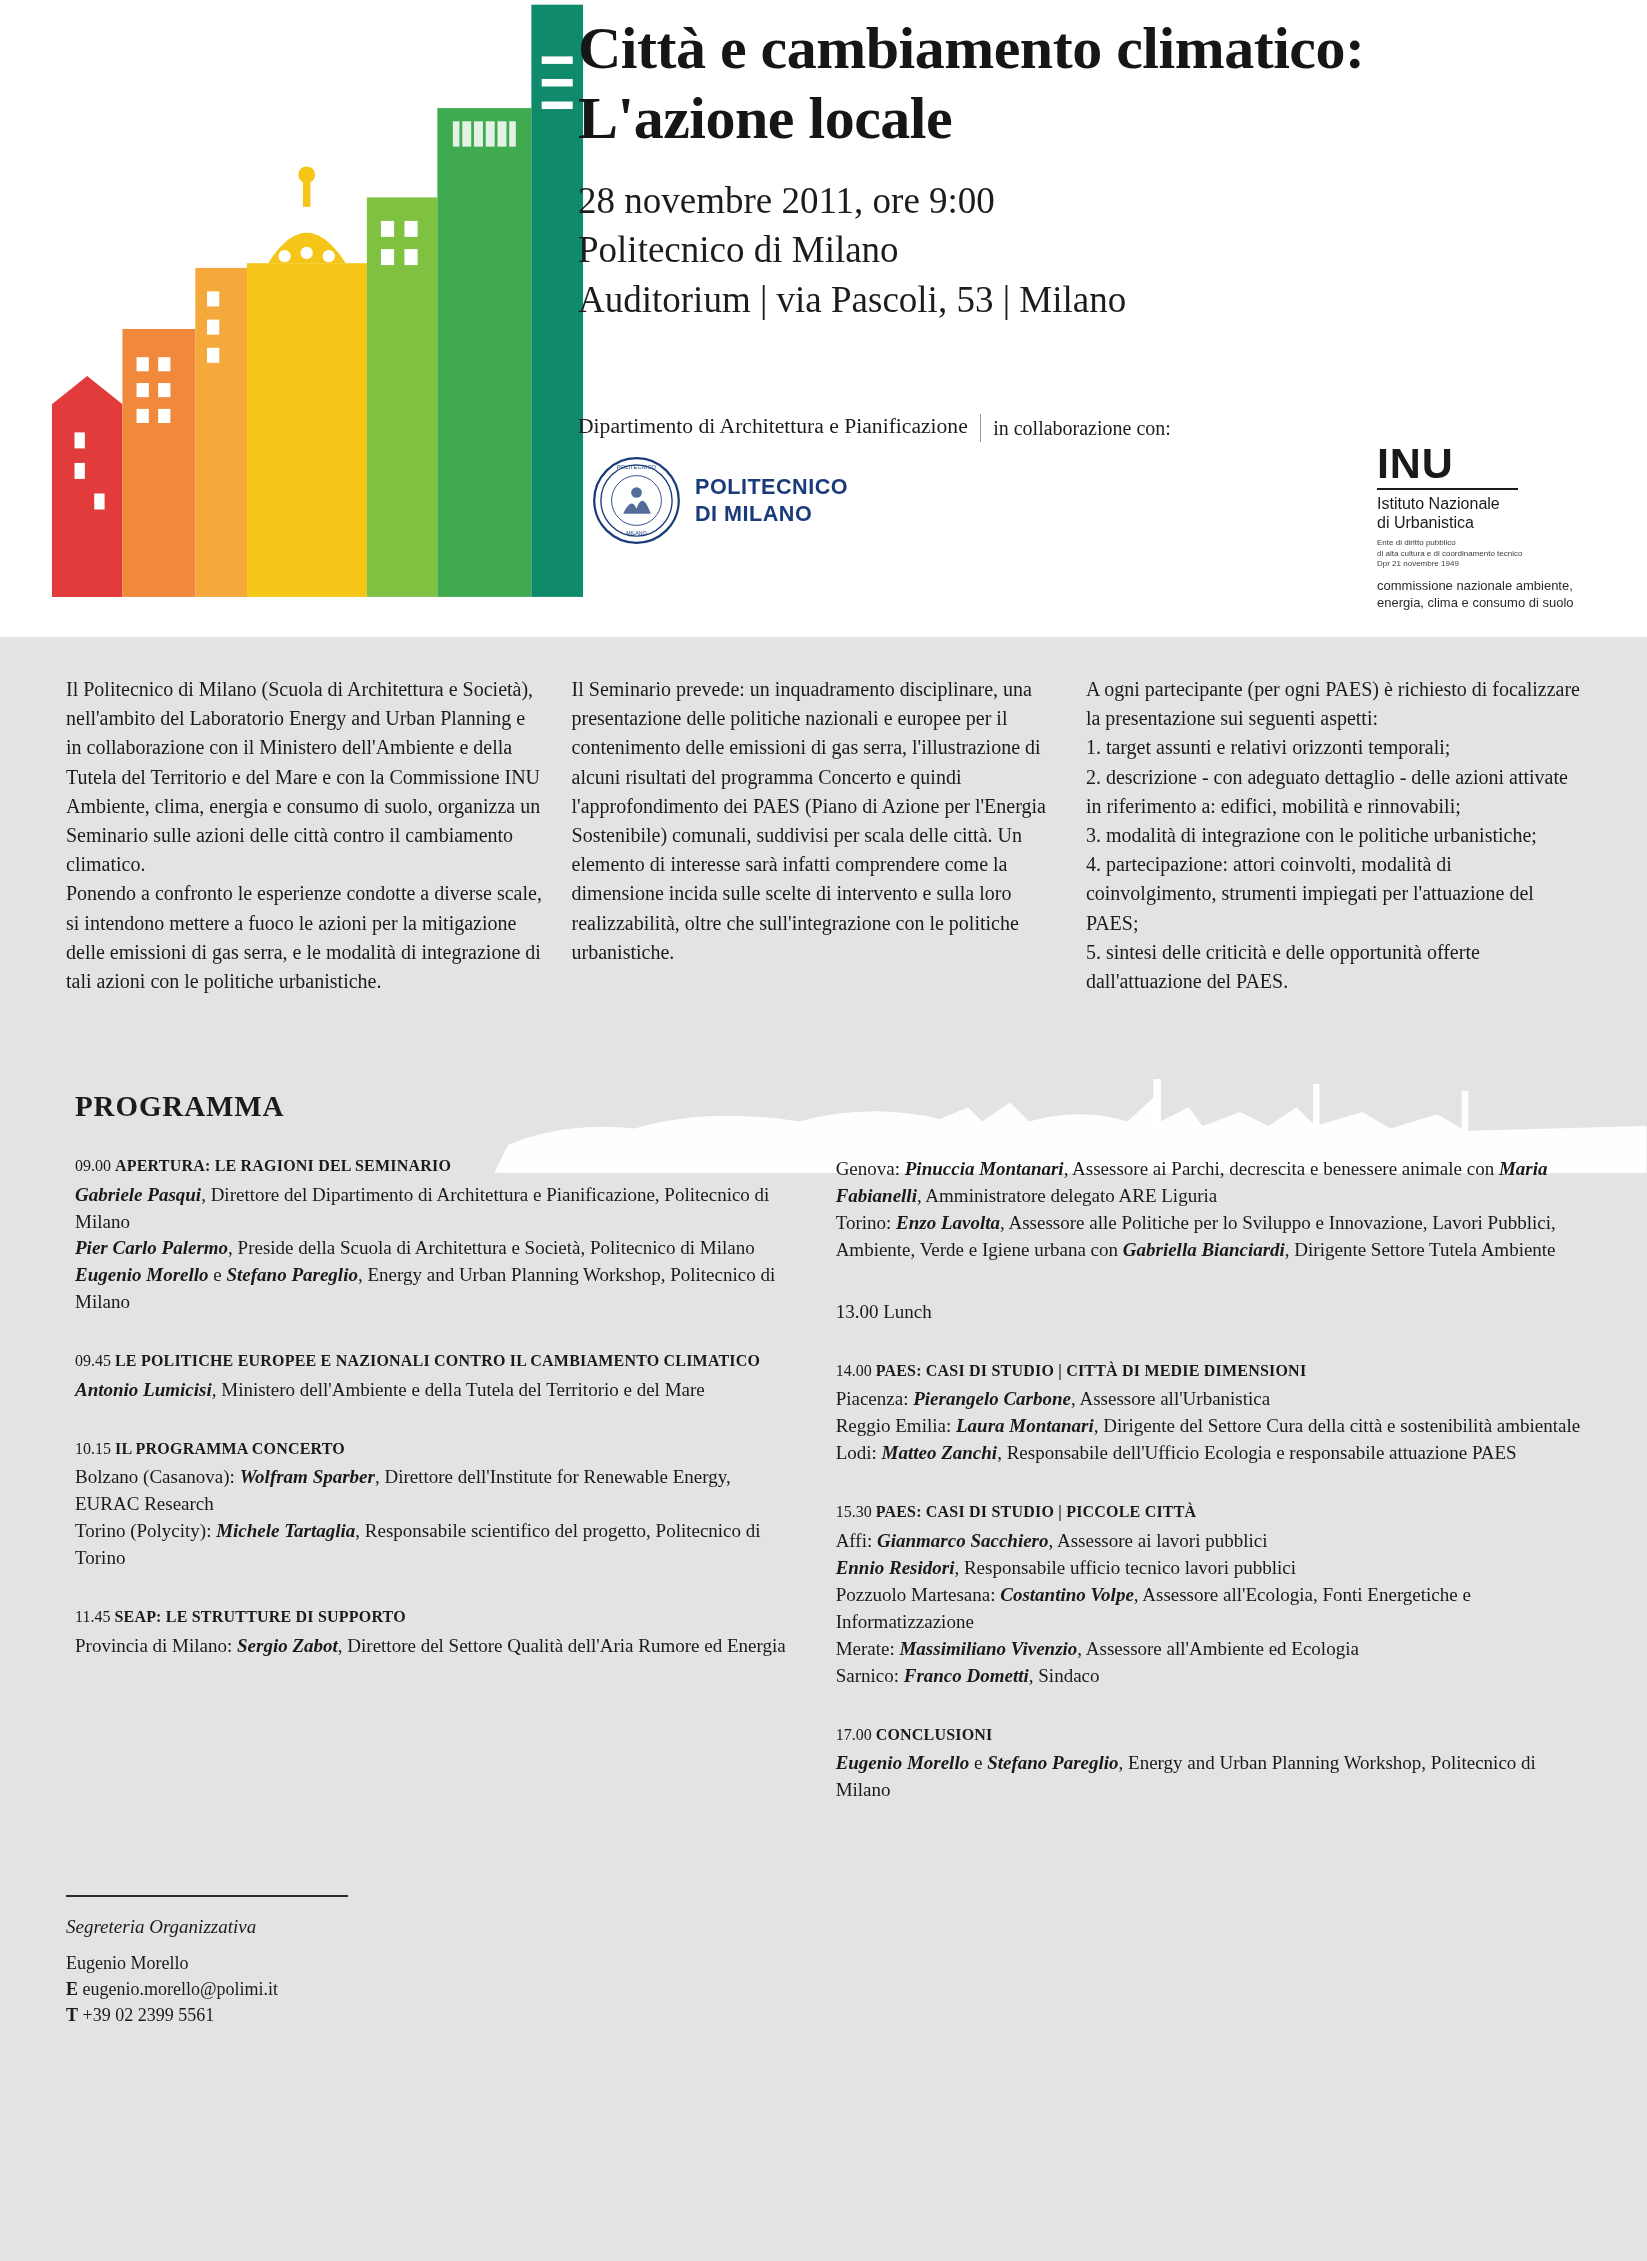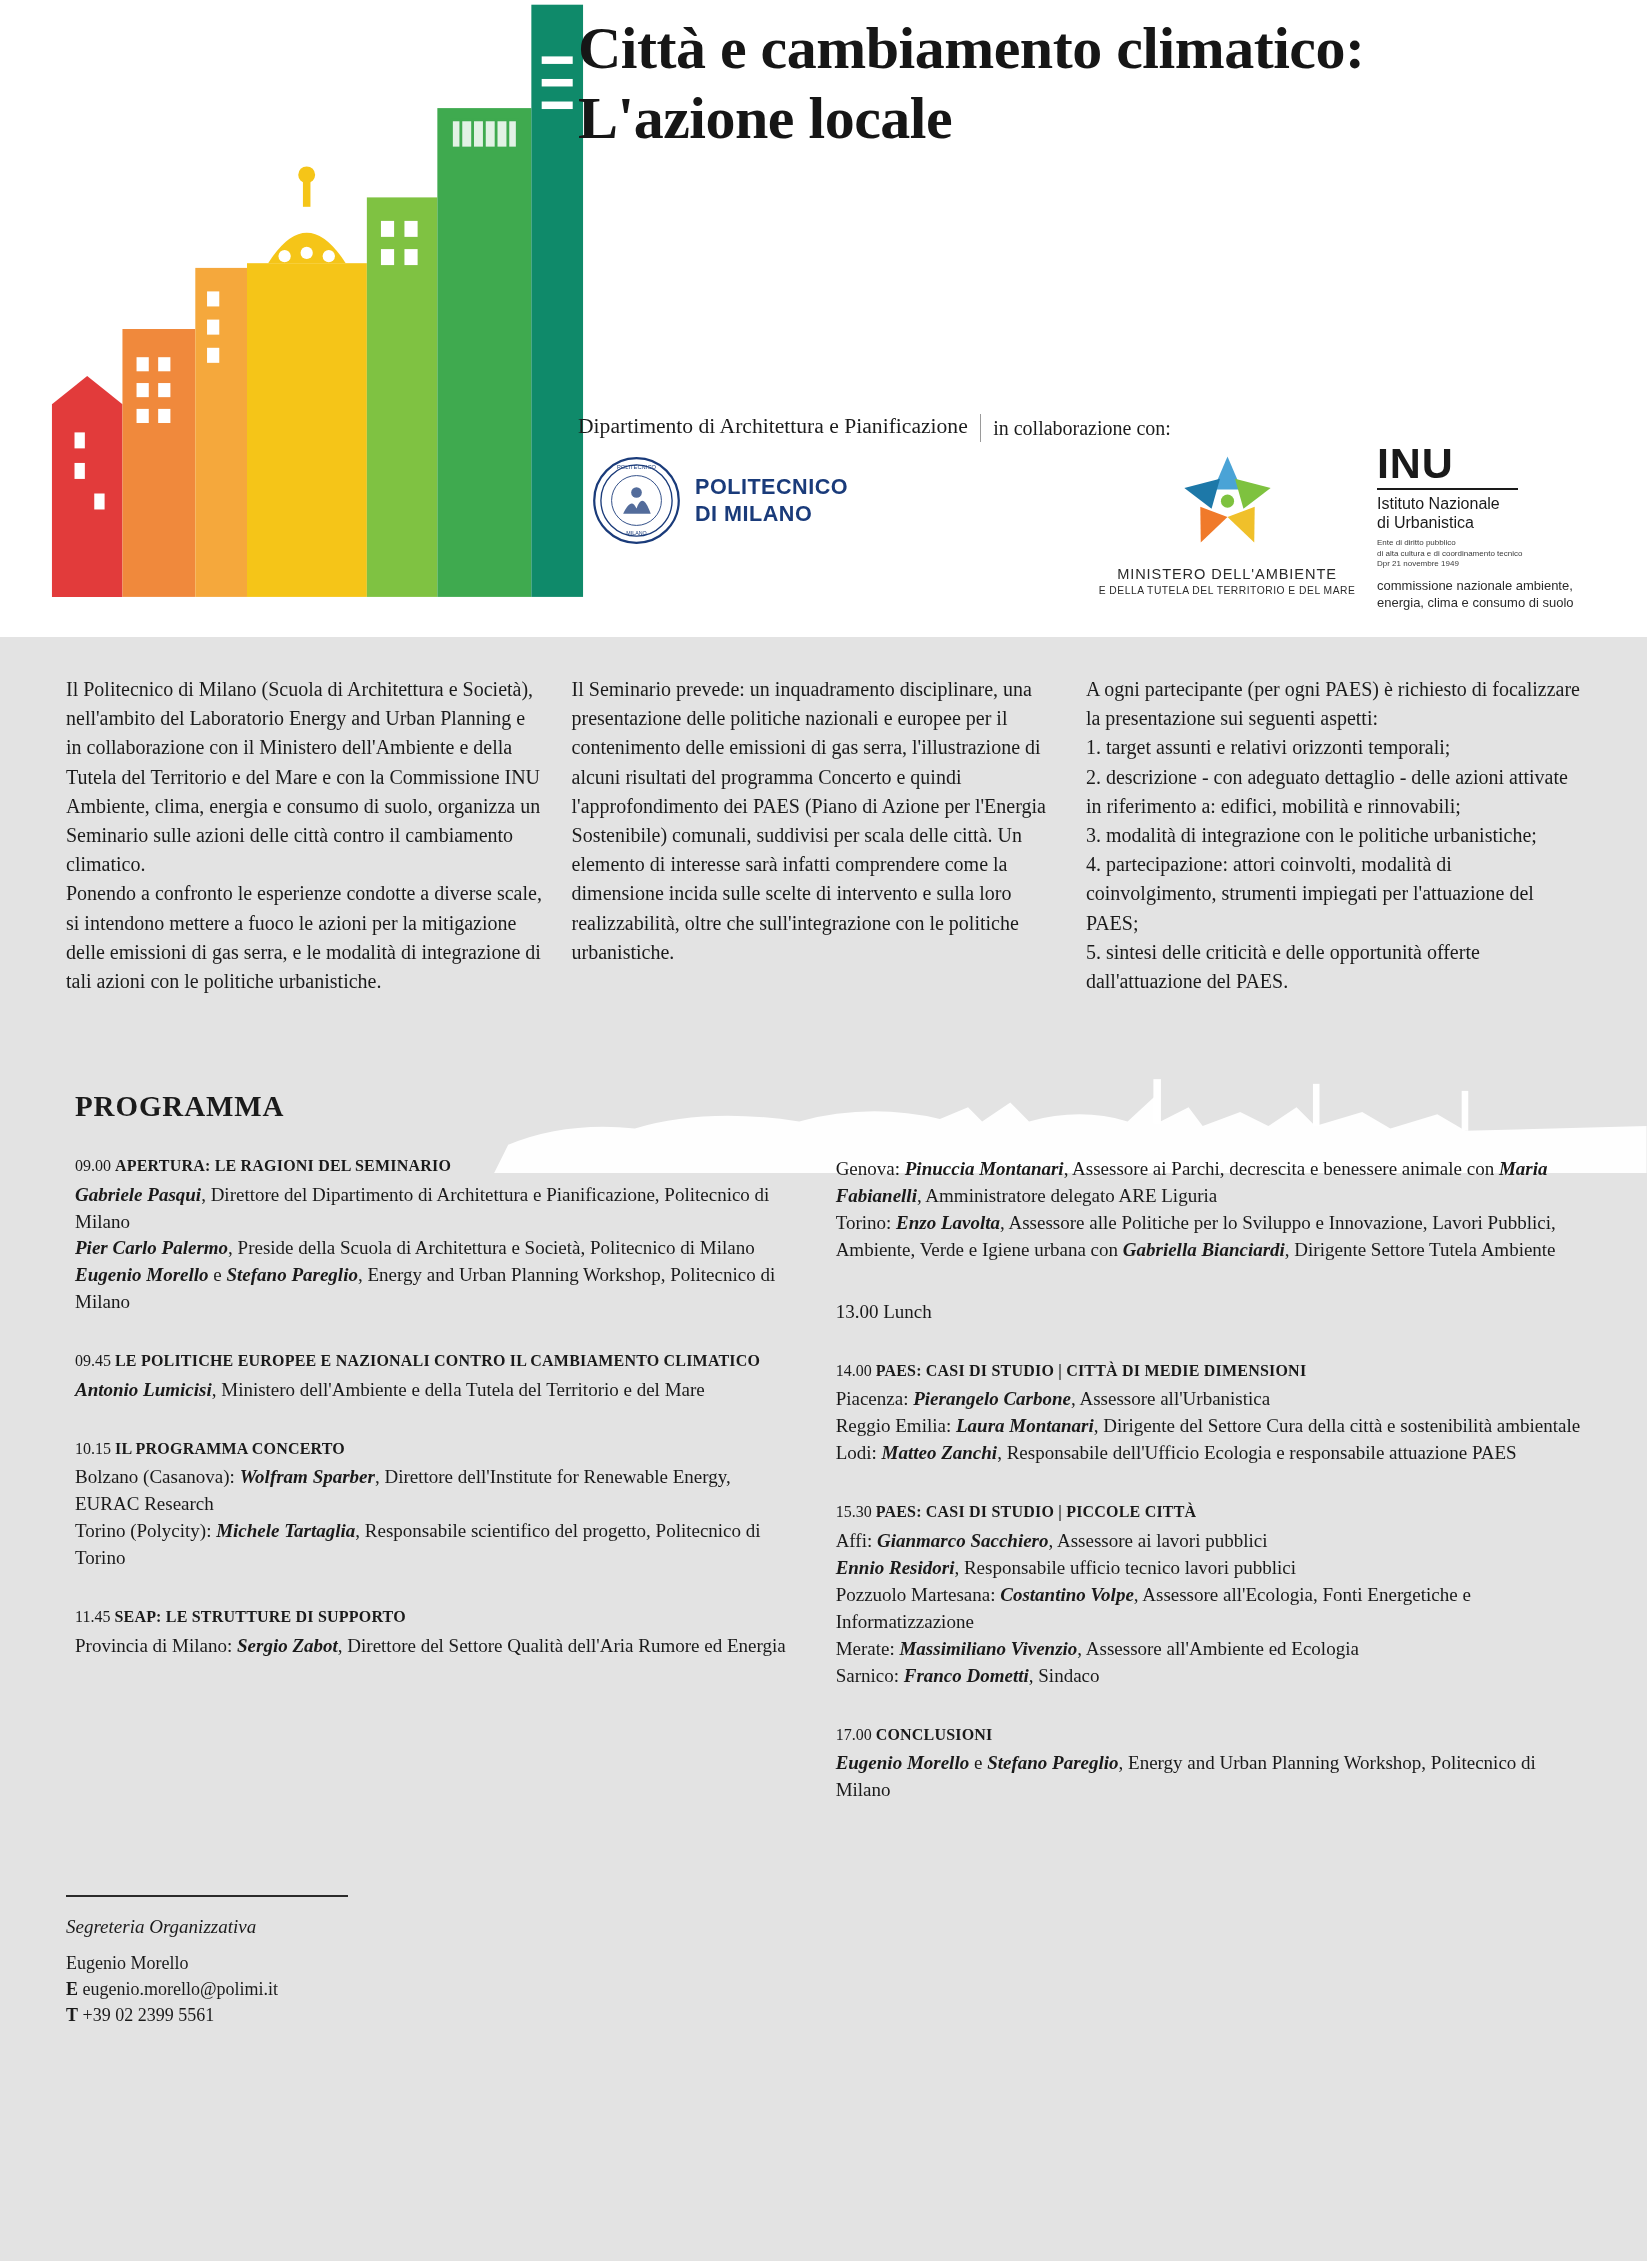--- a/index.html
+++ b/index.html
@@ -158,20 +158,25 @@
         <rect x="1030" y="10" width="110" height="1260" fill="#0f8a6a"></rect>
         <rect x="1052" y="120" width="66" height="16" fill="#ffffff"></rect>
         <rect x="1052" y="168" width="66" height="16" fill="#ffffff"></rect>
         <rect x="1052" y="216" width="66" height="16" fill="#ffffff"></rect>
       </svg>
     </div>
 
     <div class="header-text">
       <div class="title1">Città e cambiamento climatico:</div>
       <div class="title1">L'azione locale</div>
+      <div class="subtitle-block">
+        <div>28 novembre 2011, ore 9:00</div>
+        <div>Politecnico di Milano</div>
+        <div>Auditorium | via Pascoli, 53 | Milano</div>
+      </div>
     </div>
 
     <div class="dept-row">
       <div class="dept-label">Dipartimento di Architettura e Pianificazione</div>
       <div class="collab-label">in collaborazione con:</div>
     </div>
 
     <div class="logos">
 
       <div class="polimi-logo">
@@ -183,37 +188,20 @@
           <circle cx="100" cy="82" r="12" fill="#1a3b7a" opacity="0.75"></circle>
           <text x="100" y="30" font-size="13" fill="#1a3b7a" text-anchor="middle" font-family="Liberation Sans, sans-serif">POLITECNICO</text>
           <text x="100" y="178" font-size="12" fill="#1a3b7a" text-anchor="middle" font-family="Liberation Sans, sans-serif">MILANO</text>
         </svg>
         <div class="polimi-words">
           <div>POLITECNICO</div>
           <div>DI MILANO</div>
         </div>
       </div>
 
-      <div class="minamb-logo">
-        <svg width="197" height="113" viewBox="0 0 420 240" xmlns="http://www.w3.org/2000/svg">
-          <g transform="translate(210,115)">
-            <path d="M0,-95 L30,-25 L-30,-25 Z" fill="#4aa3d6"></path>
-            <path d="M92,-28 L34,16 L16,-48 Z" fill="#7ec23f"></path>
-            <path d="M57,88 L0,34 L58,12 Z" fill="#f0c02a"></path>
-            <path d="M-57,88 L-58,12 L0,34 Z" fill="#f07a2a"></path>
-            <path d="M-92,-28 L-16,-48 L-34,16 Z" fill="#1d78a8"></path>
-            <circle cx="0" cy="0" r="22" fill="#ffffff"></circle>
-            <circle cx="0" cy="0" r="14" fill="#7ec23f"></circle>
-          </g>
-        </svg>
-        <div class="minamb-words">
-          <div class="l1">MINISTERO DELL'AMBIENTE</div>
-          <div class="l2">E DELLA TUTELA DEL TERRITORIO E DEL MARE</div>
-        </div>
-      </div>
 
       <div class="inu-logo">
         <div class="inu-big">INU</div>
         <div class="inu-rule"></div>
         <div class="inu-sub">
           <div>Istituto Nazionale</div>
           <div>di Urbanistica</div>
         </div>
         <div class="inu-fine">
           <div>Ente di diritto pubblico</div>

